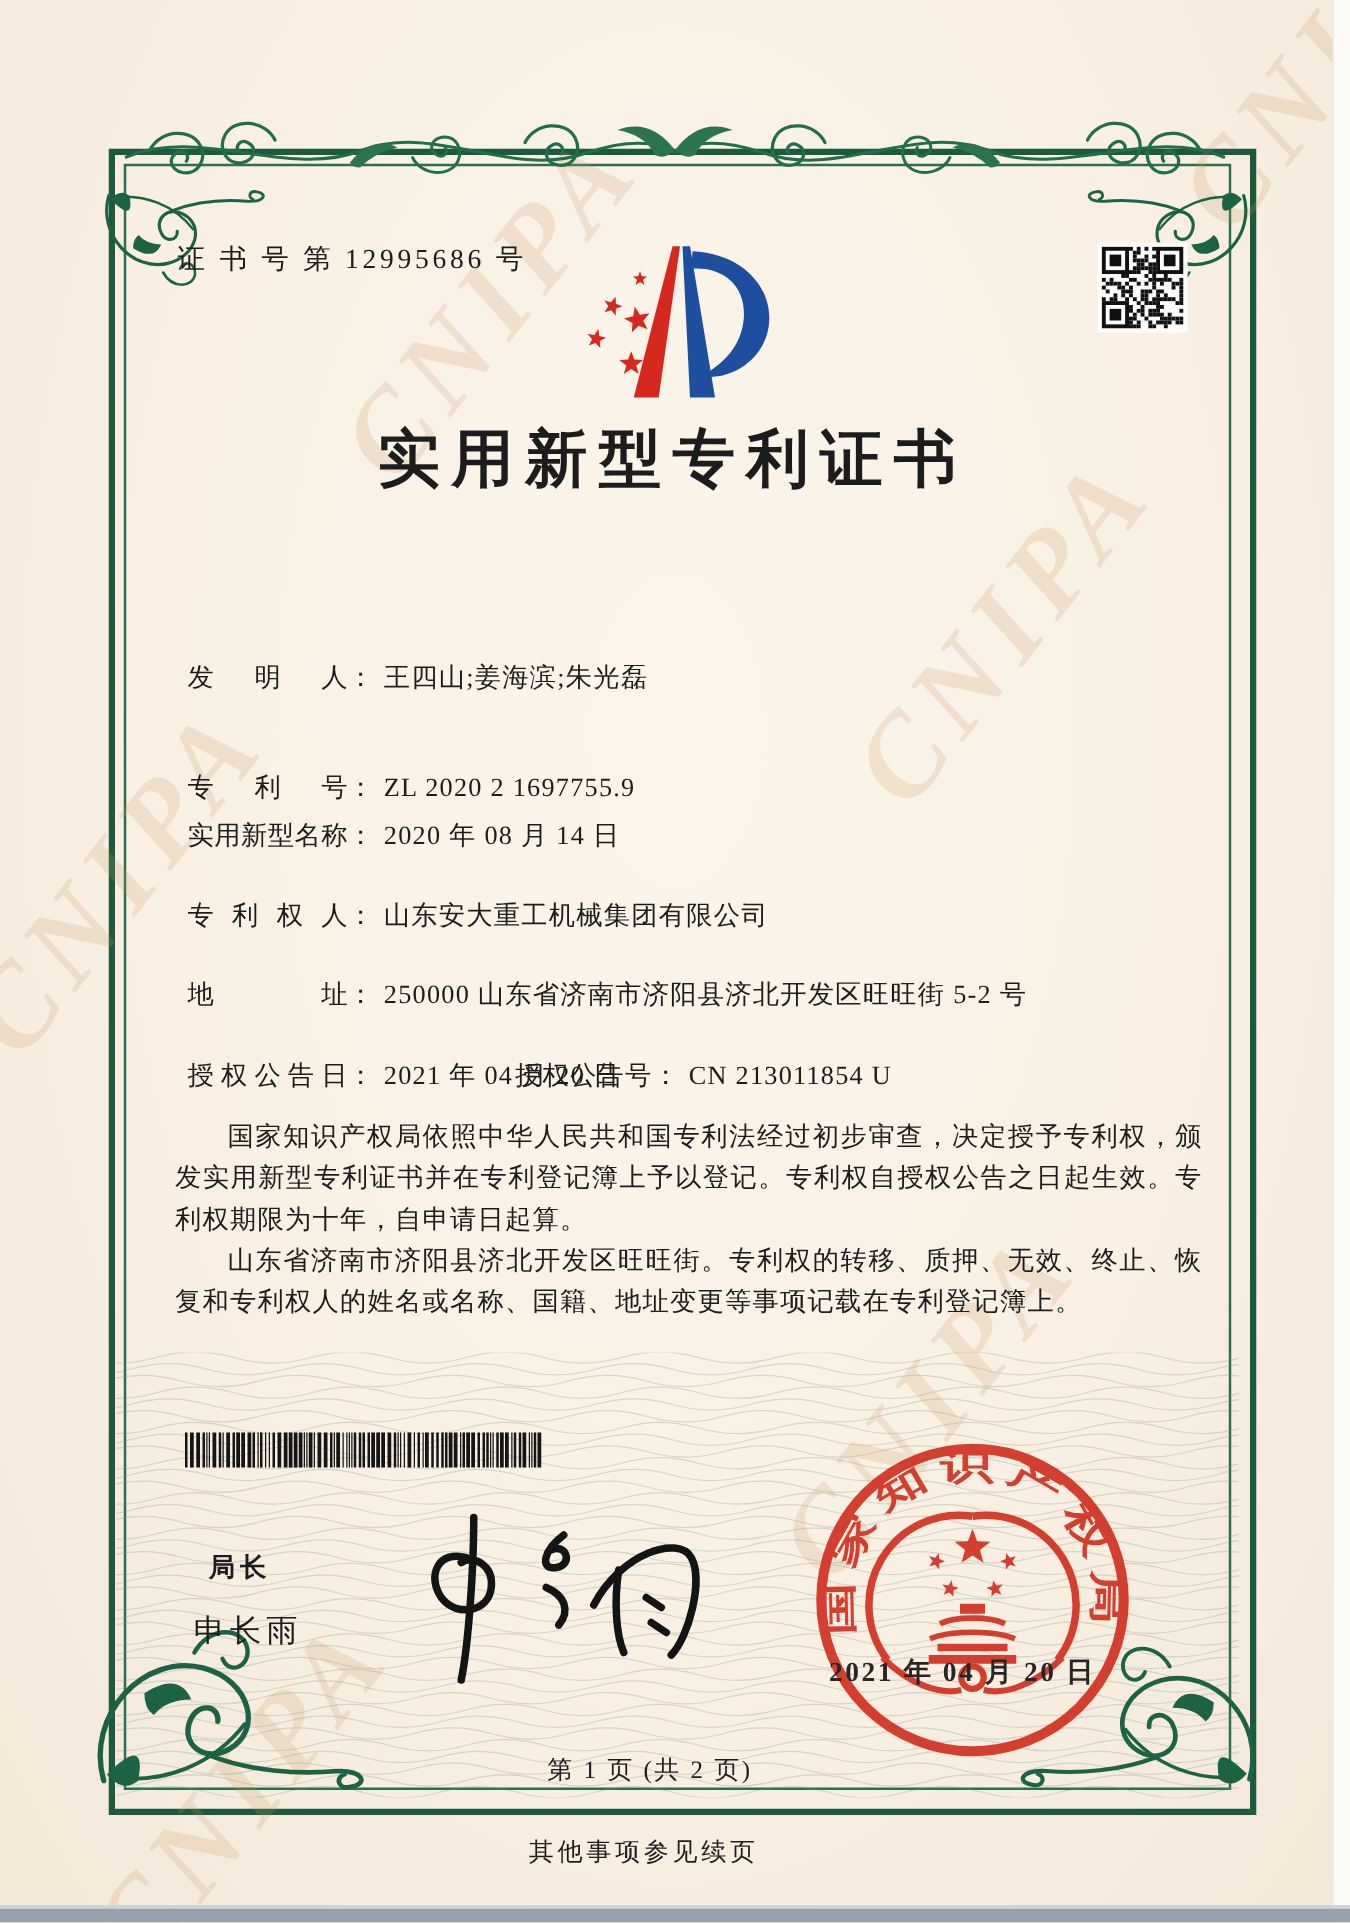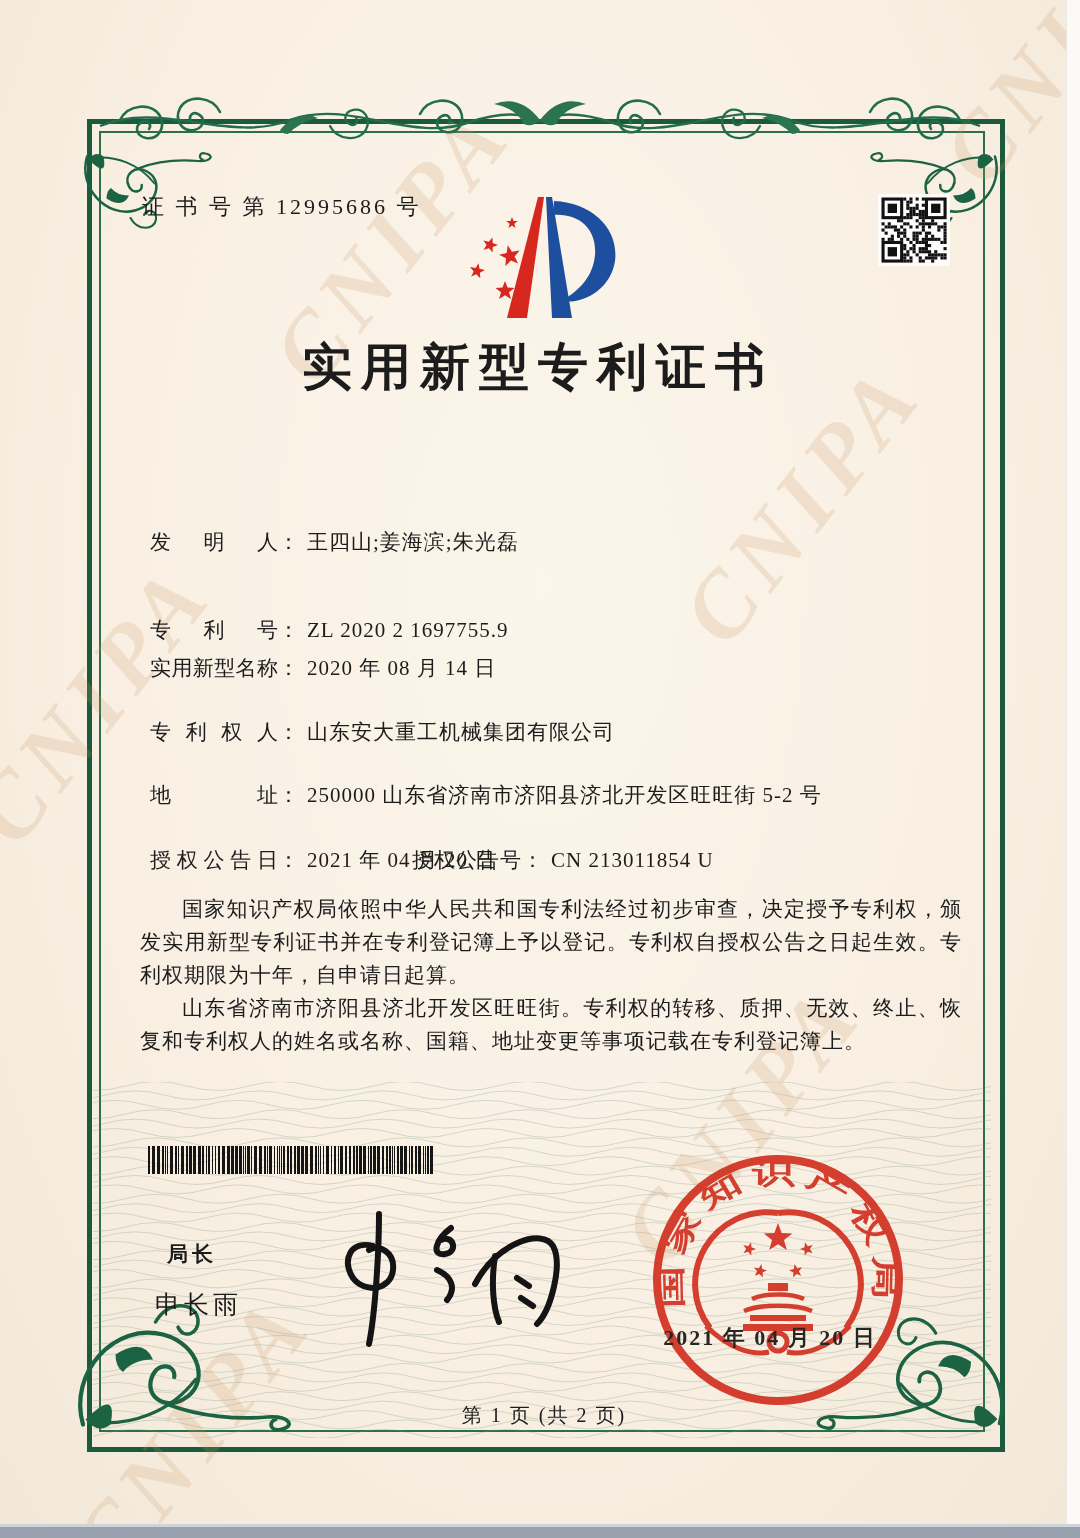--- a/index.html
+++ b/index.html
@@ -38,21 +38,21 @@
   .barcode{left:148px;top:1146px;width:288px;height:28px;z-index:5;font-size:0;}
   .barcode i{display:inline-block;height:100%;background:#151515;vertical-align:top;}
 
   
   .issuer-title{left:167px;top:1240px;font-size:21px;font-weight:600;letter-spacing:4px;
      font-family:"Liberation Sans","DejaVu Sans",sans-serif;z-index:5;}
   .issuer-name{left:155px;top:1288px;font-size:25px;font-weight:400;letter-spacing:4px;
      font-family:"Liberation Sans","DejaVu Sans",sans-serif;z-index:5;}
 
   
-  .page-info{left:0;top:1402px;width:1040px;text-align:center;font-size:20px;letter-spacing:2px;z-index:5;padding-left:24px;}
+  .page-info{left:0;top:1402px;width:1040px;text-align:center;font-size:20px;letter-spacing:2px;z-index:5;}
   .footer-note{left:0;top:1468px;width:1030px;text-align:center;font-size:20px;letter-spacing:3px;z-index:5;}
 
   
   .guilloche{left:93px;top:1082px;z-index:1;}
   .ornaments{left:0;top:0;z-index:4;pointer-events:none;}
   .logo{left:455px;top:183px;z-index:5;}
   .qr{left:878px;top:194px;z-index:5;background:#fdfcfa;}
   .seal{left:648px;top:1150px;z-index:6;}
   .sig{left:315px;top:1198px;z-index:6;}
   .edge-right{right:0;top:0;width:13px;height:1538px;background:#fcfaf6;border-left:1px solid rgba(0,0,0,0.07);z-index:8;}
@@ -397,17 +397,18 @@
       <rect x="102" y="165" width="56" height="6" stroke="none"></rect>
       <rect x="95" y="174" width="70" height="7" stroke="none"></rect>
       <circle cx="130" cy="192" r="9" fill="none" stroke-width="5"></circle>
       <path d="M58,176 C80,198 104,206 121,202" fill="none" stroke-width="5"></path>
       <path d="M202,176 C180,198 156,206 139,202" fill="none" stroke-width="5"></path>
     </g>
     <text x="122" y="195" text-anchor="middle" font-size="22" font-weight="bold" fill="#1a1a1a" letter-spacing="2">2021 年 04 月 20 日</text>
   </svg>
 
   <div class="abs page-info">第 1 页 (共 2 页)</div>
+  <div class="abs footer-note">其他事项参见续页</div>
 
   <div class="abs edge-right"></div>
   <div class="abs edge-bottom2"></div>
   <div class="abs edge-bottom"></div>
 </div>
 
 </body></html>

